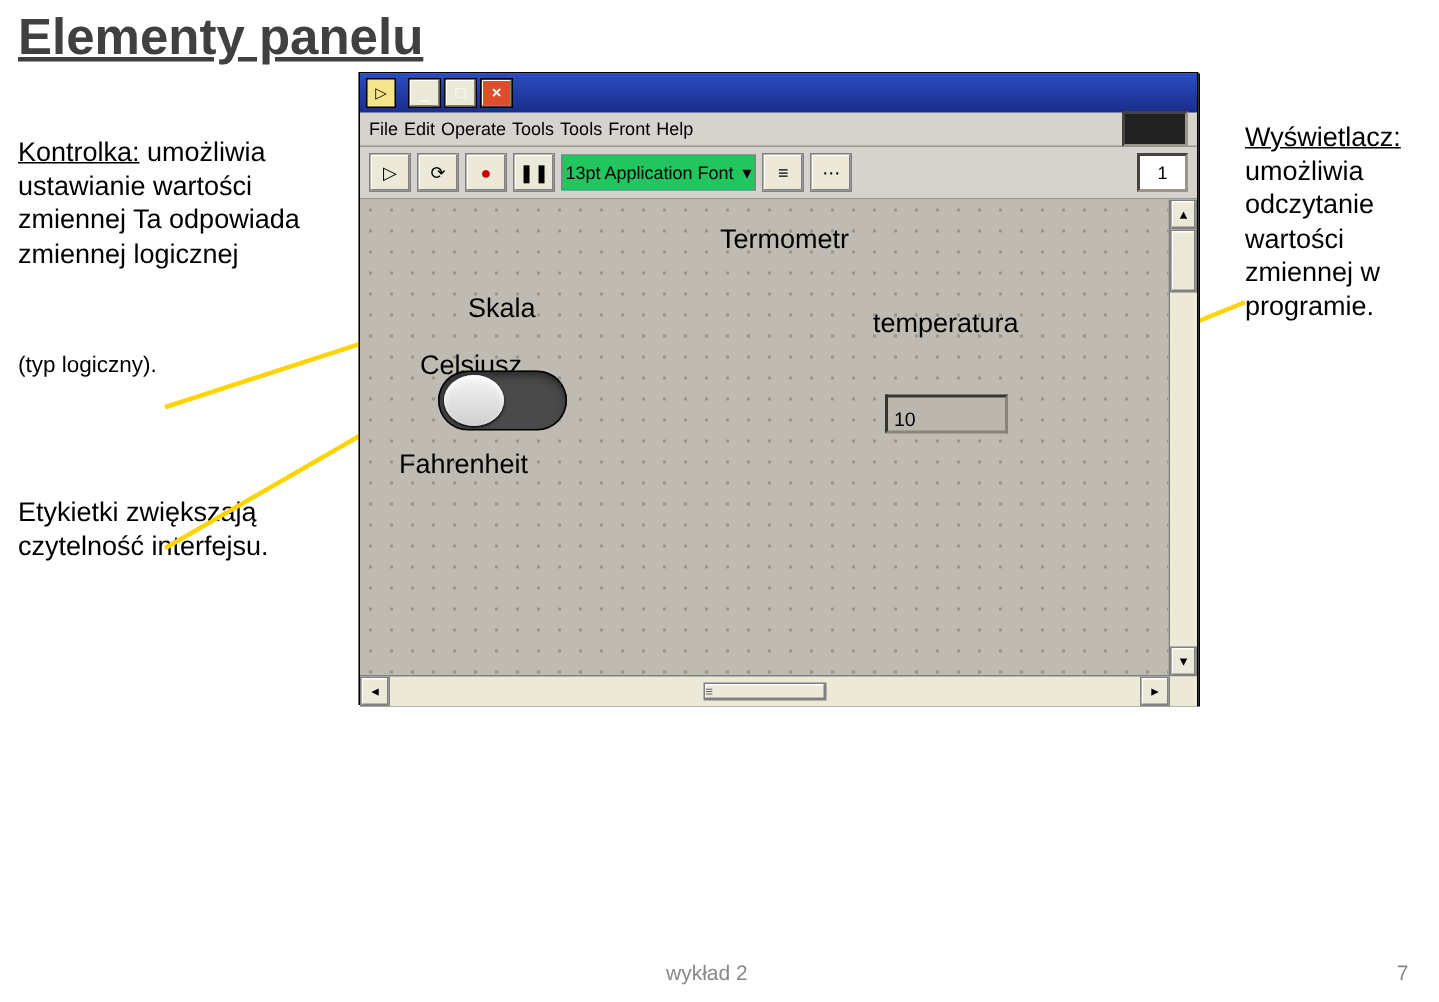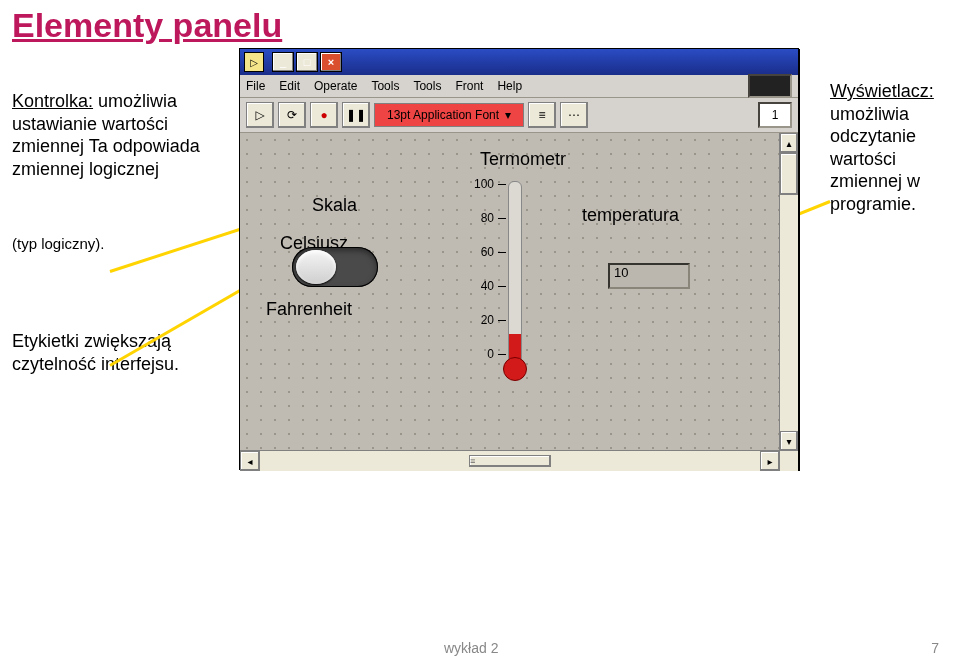--- a/index.html
+++ b/index.html
@@ -11,21 +11,21 @@
     background: #fff;
     position: relative;
   }
   .page-title {
     position: absolute;
     left: 12px;
     top: 6px;
     font-size: 34px;
     font-weight: 700;
     text-decoration: underline;
-    color: #be185d;
+    color: #404040;
   }
   .kontrolka-block {
     position: absolute;
     left: 12px;
     top: 90px;
     width: 190px;
     font-size: 18px;
     line-height: 1.25;
   }
   .kontrolka-block .tlabel {
@@ -115,21 +115,21 @@
     font-size: 11px;
     box-shadow: inset -1px -1px #808080, inset 1px 1px #fff;
   }
   .win-btn.close { background: #da4f2e; color: #fff; font-weight: bold; }
 
   .menubar {
     height: 22px;
     padding: 0 6px;
     display: flex;
     align-items: center;
-    gap: 14px;
+    gap: 4px;
     font-family: "Tahoma", sans-serif;
     font-size: 12px;
     border-bottom: 1px solid #9a958b;
   }
   .menubar .menu-item { }
   .menubar .help-icon-box {
     margin-left: auto;
     width: 40px; height: 20px;
     border: 2px inset #9a958b;
     background: #222;
@@ -148,22 +148,22 @@
     background: #ece9d8;
     box-shadow: inset -1px -1px #808080, inset 1px 1px #fff;
     display: flex; align-items: center; justify-content: center;
     font-size: 12px;
   }
   .font-box {
     height: 22px;
     display: flex;
     align-items: center;
     border: 1px solid #808080;
-    background: #ef4444;
-    padding: 0 12px;
+    background: #22c55e;
+    padding: 0 2px;
     font-size: 12px;
     gap: 6px;
   }
   .tb-num {
     width: 30px; height: 22px;
     background: #fff;
     border: 2px inset #9a958b;
     display: flex; align-items: center; justify-content: center;
     font-size: 12px;
   }
@@ -296,26 +296,26 @@
   }
   .tick::after {
     content:"";
     position:absolute;
     left: 34px; top: 7px;
     width: 8px; height: 1px;
     background:#000;
   }
   .num-field {
     position: absolute;
-    left: 368px; top: 130px;
+    left: 350px; top: 130px;
     width: 70px; height: 22px;
     background: #bbb6ae;
     border: 2px inset #8a8579;
     font-size: 13px;
-    display:flex;align-items:flex-start;
+    display:flex;align-items:flex-end;
     padding: 0 4px;
   }
 
   
   .arrow-line {
     position: absolute;
     background: #ffd400;
     height: 3px;
     transform-origin: left center;
   }
@@ -407,32 +407,20 @@
       <div class="lv-label" style="left:72px; top:62px;">Skala</div>
       <div class="lv-label" style="left:40px; top:100px;">Celsjusz</div>
       <div class="lv-label" style="left:26px; top:166px;">Fahrenheit</div>
       <div class="lv-label" style="left:240px; top:16px;">Termometr</div>
       <div class="lv-label" style="left:342px; top:72px;">temperatura</div>
 
       <div class="slide-switch">
         <div class="knob"></div>
       </div>
 
-      <div class="thermo">
-        <div class="thermo-tube">
-          <div class="thermo-fill"></div>
-        </div>
-        <div class="thermo-bulb"></div>
-        <div class="tick" style="top:-4px;">100</div>
-        <div class="tick" style="top:30px;">80</div>
-        <div class="tick" style="top:64px;">60</div>
-        <div class="tick" style="top:98px;">40</div>
-        <div class="tick" style="top:132px;">20</div>
-        <div class="tick" style="top:166px;">0</div>
-      </div>
 
       <div class="num-field">
         <span>10</span>
       </div>
     </div>
 
     <div class="vscroll">
       <div class="sbtn">▴</div>
       <div class="thumb"></div>
       <div class="track"></div>

